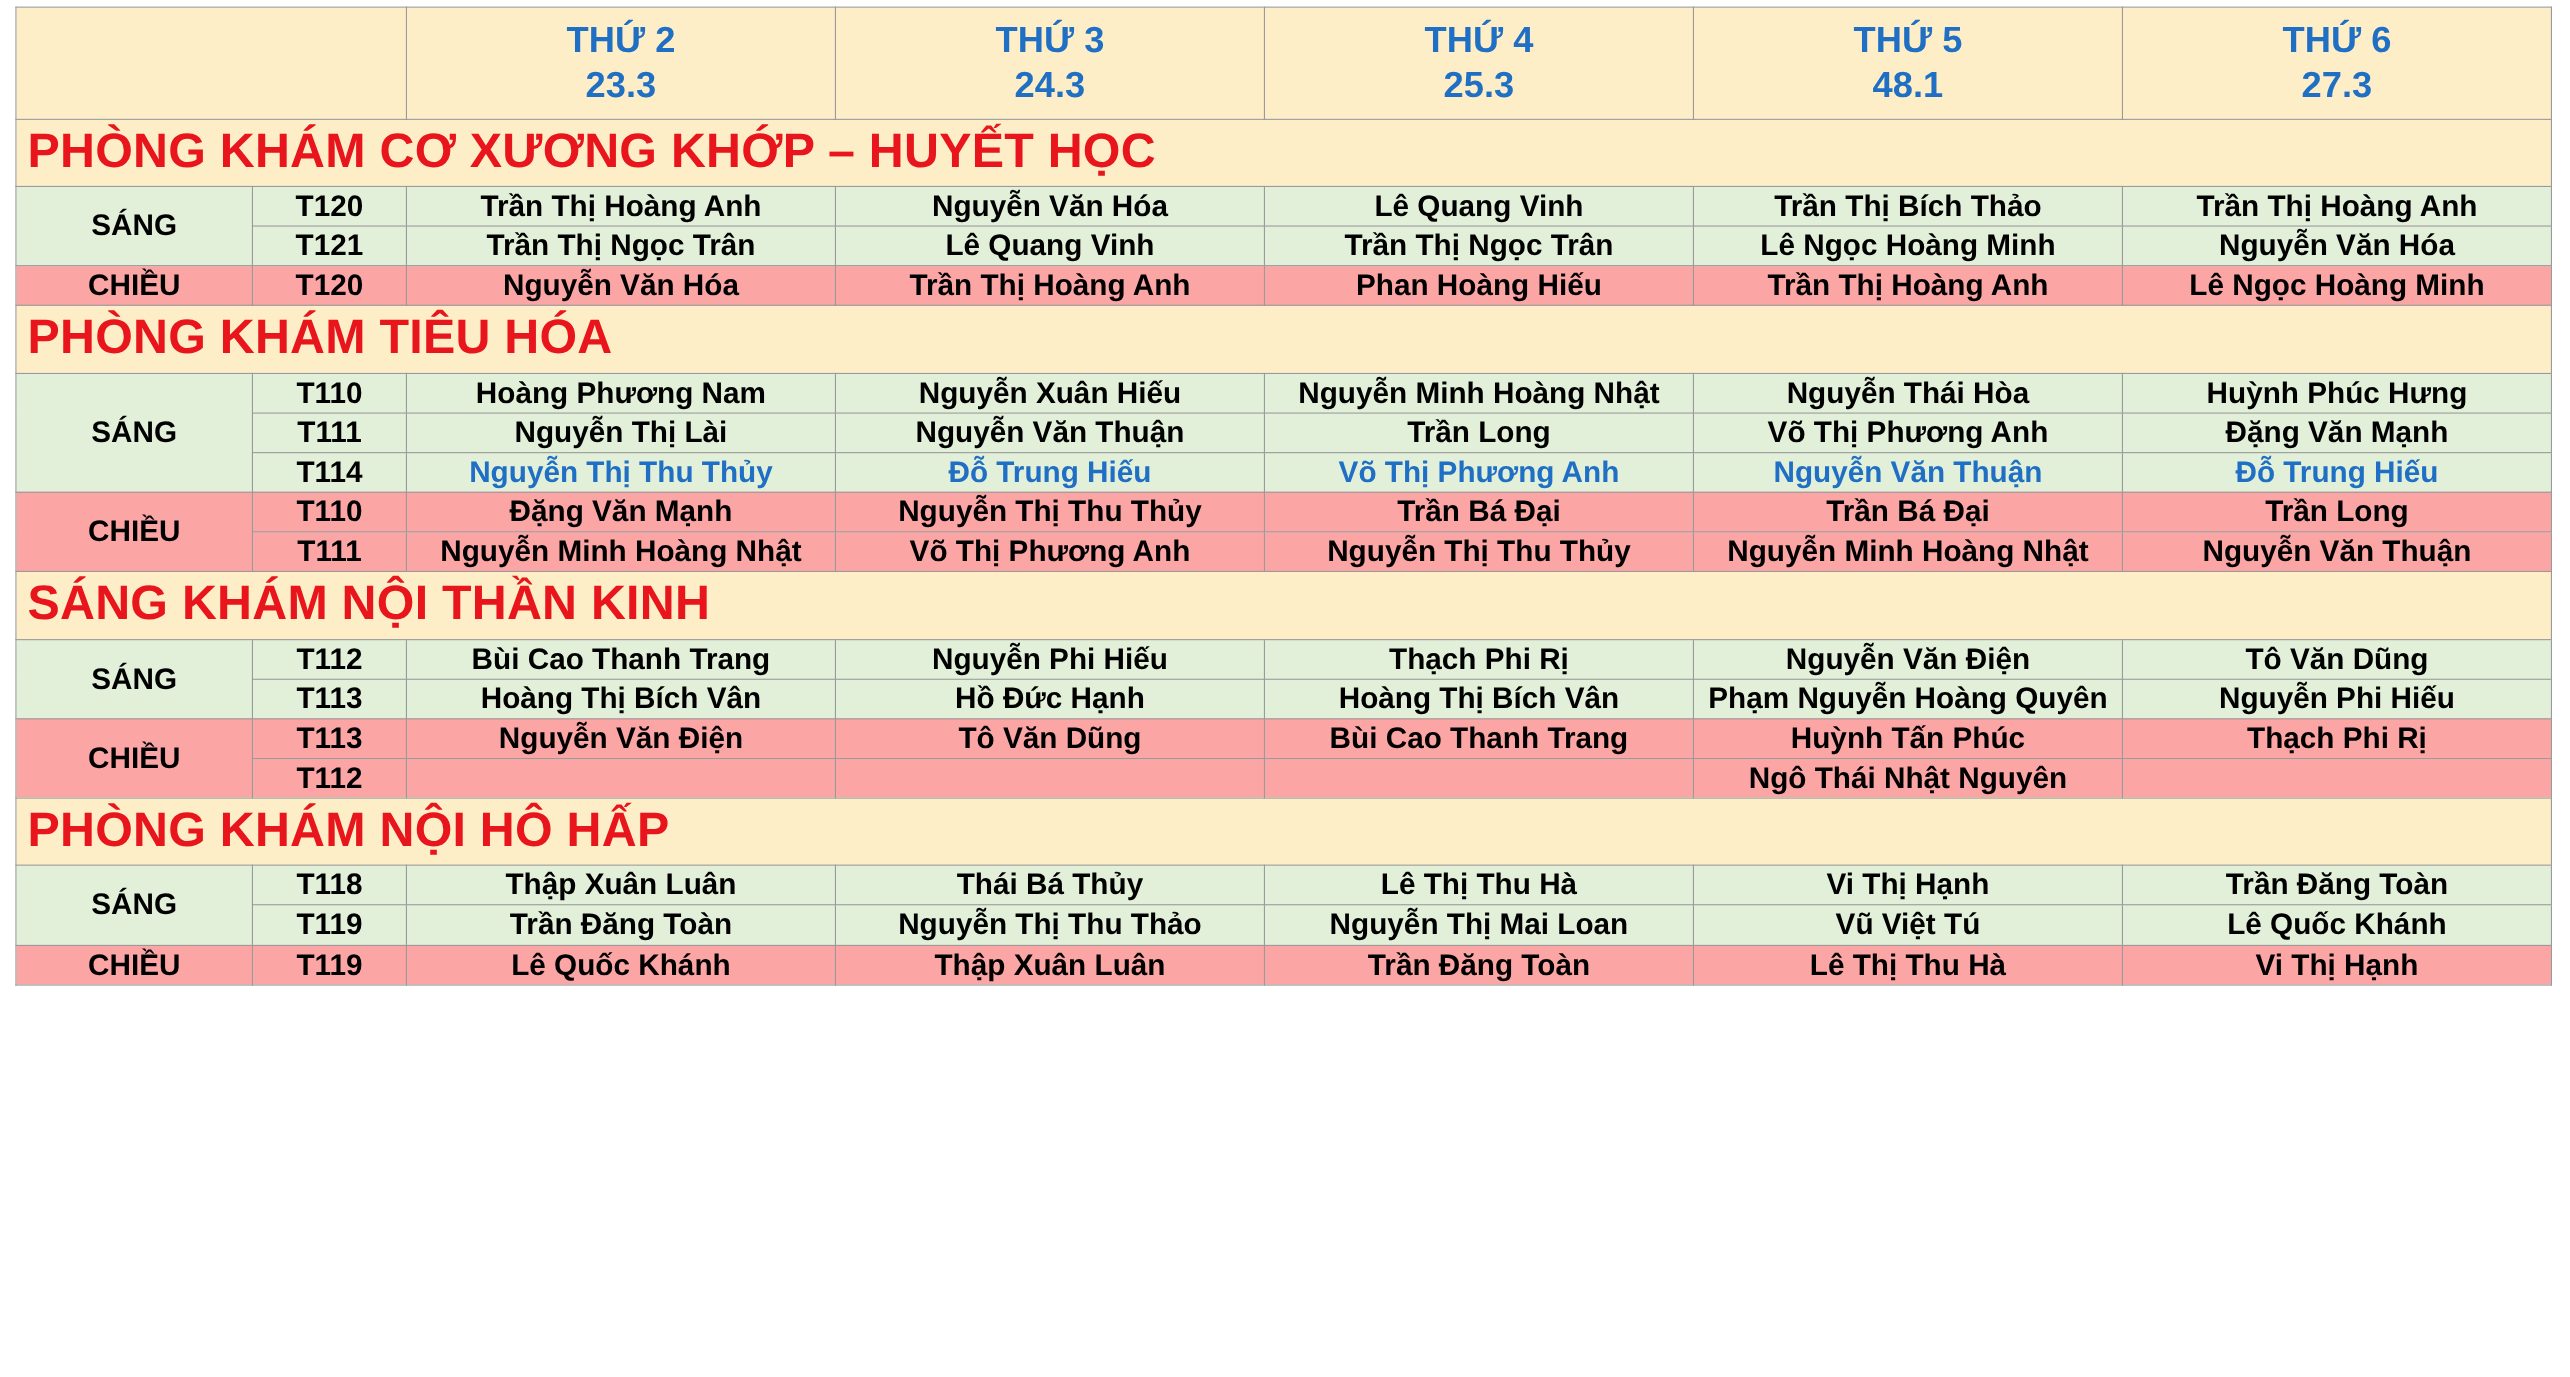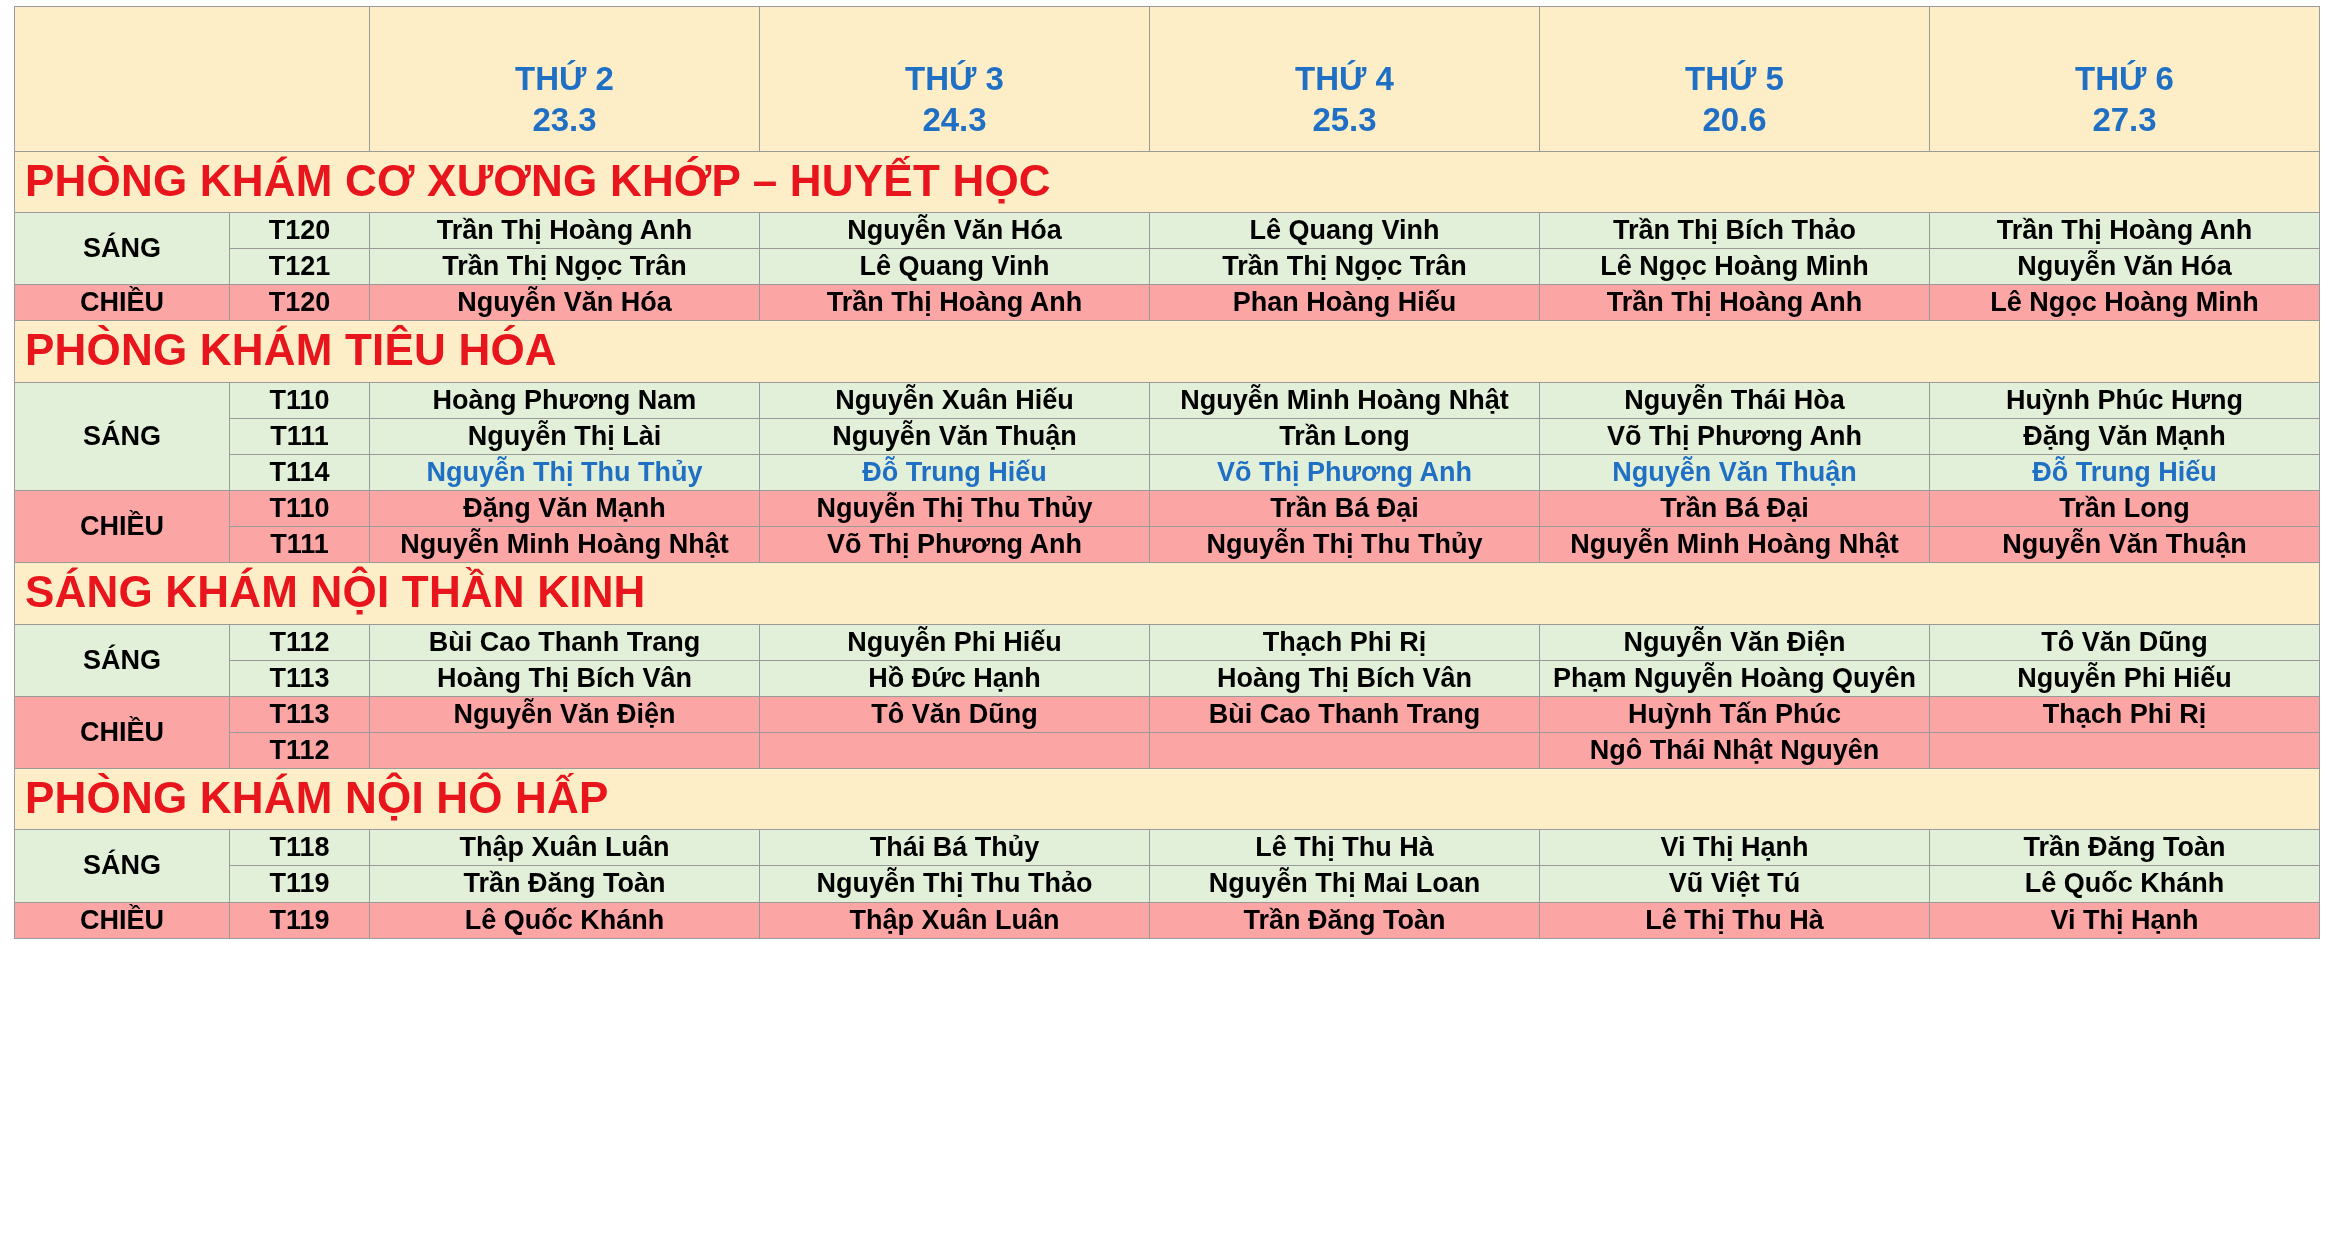--- a/index.html
+++ b/index.html
@@ -39,21 +39,21 @@
   tr.head td {
     background: #fdeec8;
     color: #1f6fc4;
     font-size: 33px;
     padding: 8px 4px 10px 4px;
     line-height: 1.25;
   }
   tr.head td.blank {
     background: #fdeec8;
   }
-  .day-name { display: block; margin-top: 43px; }
+  .day-name { display: block; }
   .day-date { display: block; }
 
   
   tr.section td {
     background: #fdeec8;
     color: #e8151c;
     font-size: 44px;
     text-align: left;
     padding: 4px 6px 6px 10px;
     letter-spacing: 0.2px;
@@ -105,21 +105,21 @@
           <td>
             <span class="day-name">THỨ 3</span>
             <span class="day-date">24.3</span>
           </td>
           <td>
             <span class="day-name">THỨ 4</span>
             <span class="day-date">25.3</span>
           </td>
           <td>
             <span class="day-name">THỨ 5</span>
-            <span class="day-date">20.6</span>
+            <span class="day-date">48.1</span>
           </td>
           <td>
             <span class="day-name">THỨ 6</span>
             <span class="day-date">27.3</span>
           </td>
         </tr>
         <tr class="section">
           <td colspan="7">PHÒNG KHÁM CƠ XƯƠNG KHỚP – HUYẾT HỌC</td>
         </tr>
         <tr>

